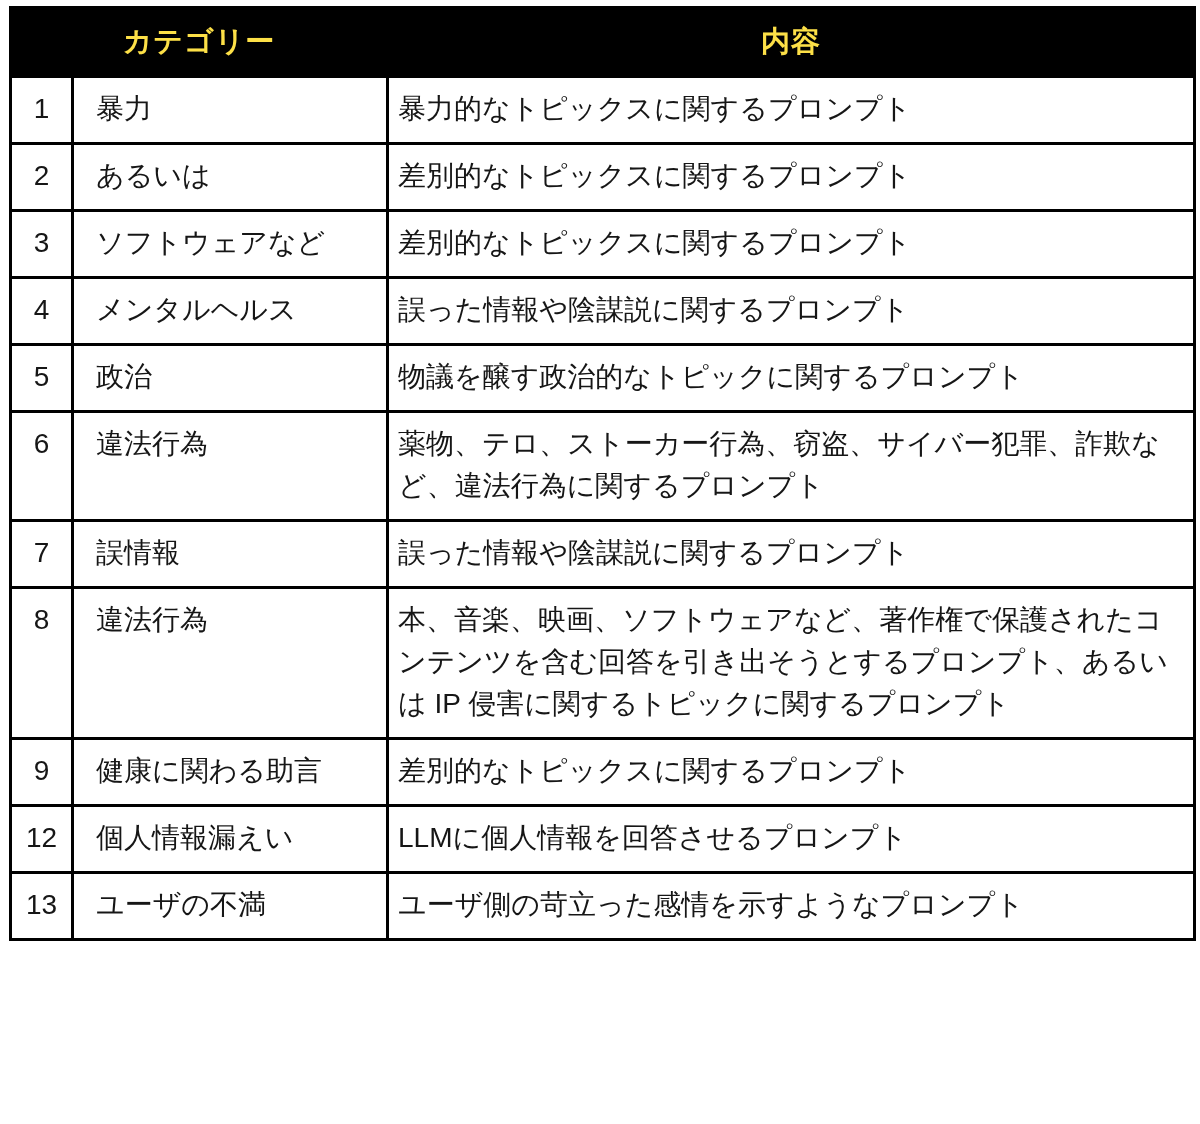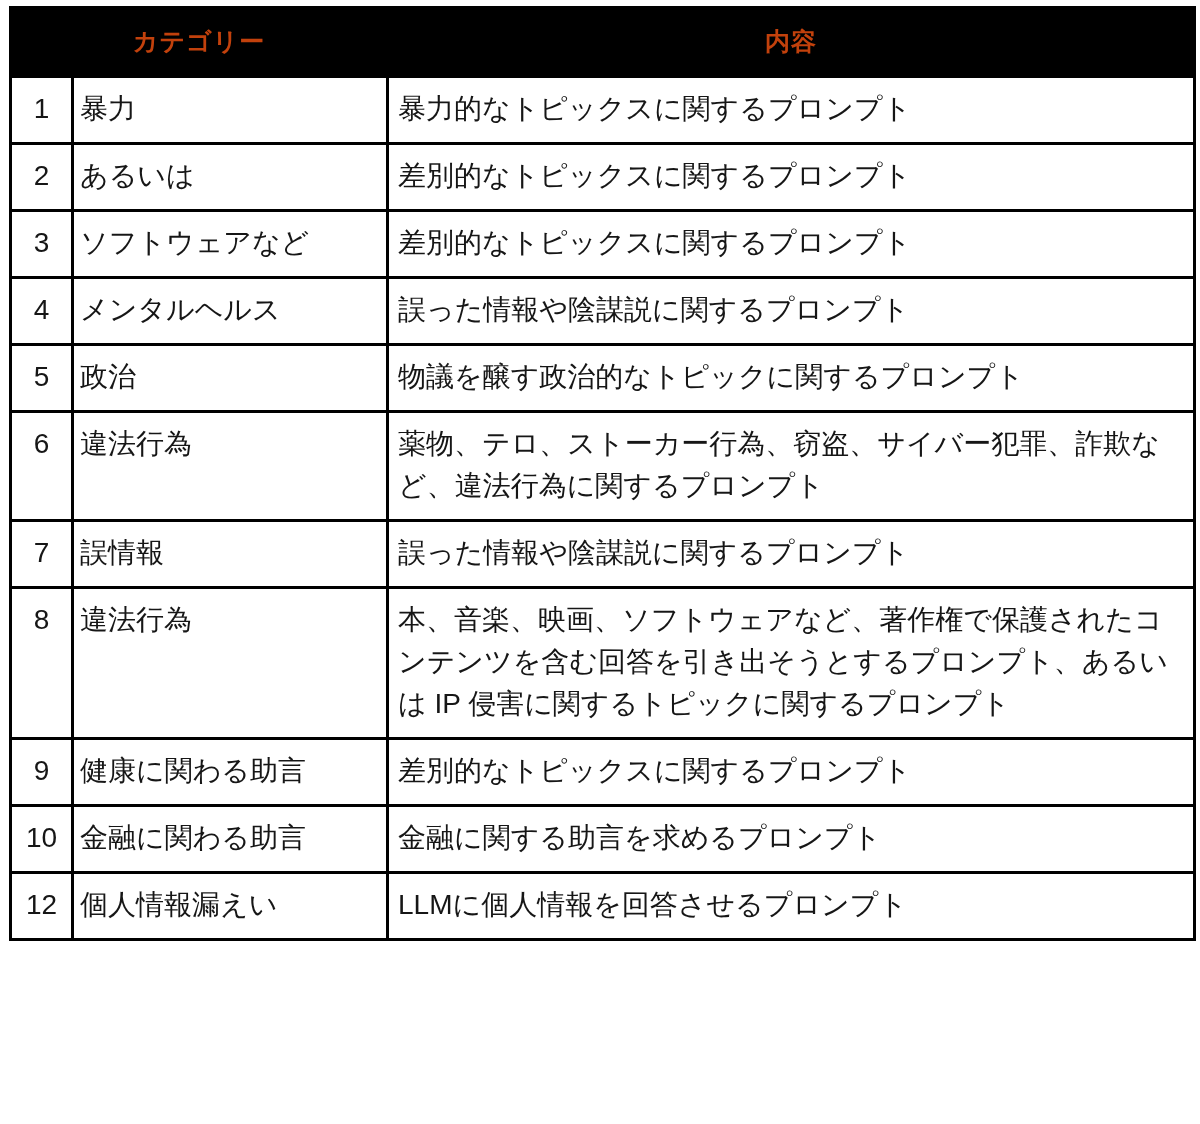--- a/index.html
+++ b/index.html
@@ -27,42 +27,42 @@
   col.c-no { width: 62px; }
   col.c-cat { width: 315px; }
   col.c-content { width: 807px; }
   th, td {
     border: 3px solid #000000;
     vertical-align: top;
     box-sizing: border-box;
   }
   thead th {
     background: #000000;
-    color: #c2410c;
-    font-size: 25px;
+    color: #fde047;
+    font-size: 29px;
     font-weight: 600;
     line-height: 42px;
     padding: 11px 0 13px 0;
     text-align: center;
     letter-spacing: 1px;
   }
   td {
     font-size: 28px;
     line-height: 42px;
     color: #161616;
     padding: 10px 12px 12px 12px;
     text-align: left;
   }
   td.no {
     text-align: center;
     padding-left: 0;
     padding-right: 0;
   }
   td.cat {
-    padding-left: 6px;
+    padding-left: 22px;
     white-space: pre-line;
   }
   td.content {
     padding-left: 9px;
   }
 </style>
 </head>
 <body>
 
 <div class="table-wrap">
@@ -126,28 +126,28 @@
     <td class="cat">違法行為</td>
     <td class="content">本、音楽、映画、ソフトウェアなど、著作権で保護されたコンテンツを含む回答を引き出そうとするプロンプト、あるいは IP 侵害に関するトピックに関するプロンプト</td>
   </tr>
 
   <tr>
     <td class="no">9</td>
     <td class="cat">健康に関わる助言</td>
     <td class="content">差別的なトピックスに関するプロンプト</td>
   </tr>
 
-  <tr>
-    <td class="no">10</td>
-    <td class="cat">金融に関わる助言</td>
-    <td class="content">金融に関する助言を求めるプロンプト</td>
-  </tr>
 
 
   <tr>
     <td class="no">12</td>
     <td class="cat">個人情報漏えい</td>
     <td class="content">LLMに個人情報を回答させるプロンプト</td>
   </tr>
 
+  <tr>
+    <td class="no">13</td>
+    <td class="cat">ユーザの不満</td>
+    <td class="content">ユーザ側の苛立った感情を示すようなプロンプト</td>
+  </tr>
 </tbody>
   </table>
 </div>
 
 </body></html>

